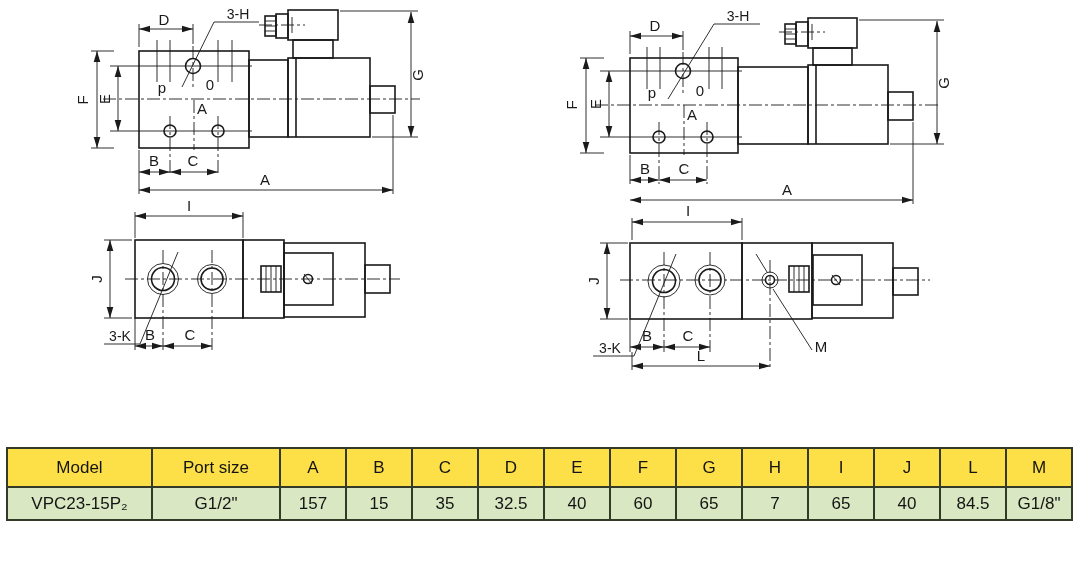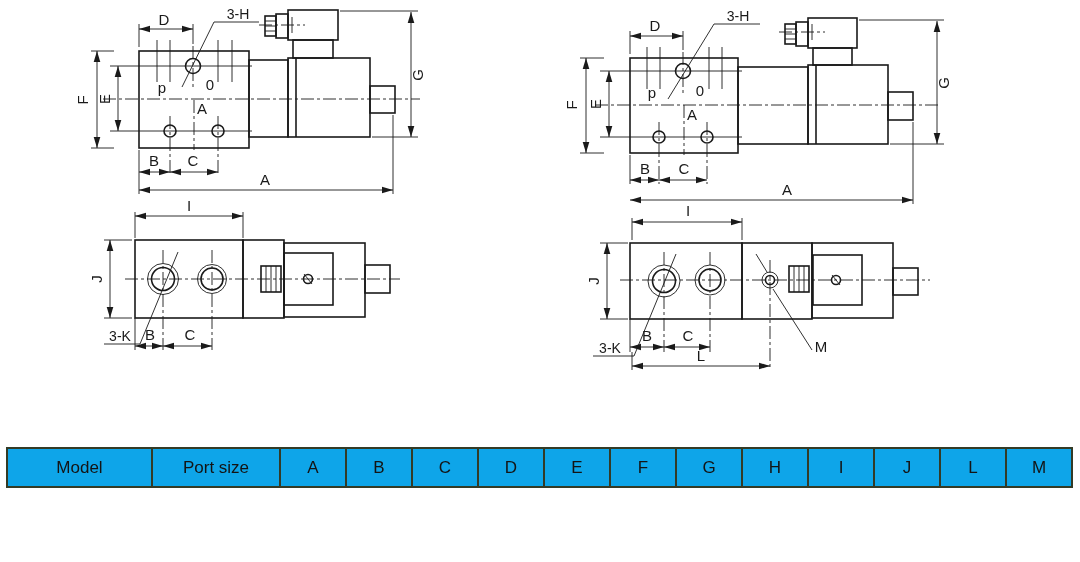--- a/index.html
+++ b/index.html
@@ -9,21 +9,21 @@
   .o{stroke:#1a1a1a;stroke-width:1.6;fill:none;}
   .t{stroke:#1a1a1a;stroke-width:0.9;fill:none;}
   .cl{stroke:#1a1a1a;stroke-width:0.9;fill:none;stroke-dasharray:13 3 3 3;}
   .dim{stroke:#1a1a1a;stroke-width:0.9;fill:none;}
   .lb{font-family:"Liberation Sans",sans-serif;font-size:15px;fill:#1a1a1a;text-anchor:middle;}
   .lb2{font-size:14px;}
   .tbl-wrap{position:absolute;left:6px;top:447px;}
   table{border-collapse:collapse;table-layout:fixed;}
   th,td{border:2px solid #333b26;text-align:center;vertical-align:middle;
         font-size:17px;color:#141414;padding:0;overflow:hidden;white-space:nowrap;}
-  thead th{background:#0ea5e9;height:37px;font-weight:normal;}
+  thead th{background:#fde047;height:37px;font-weight:normal;}
   tbody tr.r1 td{background:#ffffff;height:31px;}
   tbody tr.r2 td{background:#d9e8c2;height:31px;}
 </style>
 </head>
 <body>
 
 <div class="stage">
 
 <svg width="1080" height="440" viewBox="0 0 1080 440">
   <defs>
@@ -338,17 +338,33 @@
         <th>F</th>
         <th>G</th>
         <th>H</th>
         <th>I</th>
         <th>J</th>
         <th>L</th>
         <th>M</th>
       </tr>
     </thead>
     <tbody>
+      <tr class="r2">
+        <td>VPC23-15P₂</td>
+        <td>G1/2"</td>
+        <td>157</td>
+        <td>15</td>
+        <td>35</td>
+        <td>32.5</td>
+        <td>40</td>
+        <td>60</td>
+        <td>65</td>
+        <td>7</td>
+        <td>65</td>
+        <td>40</td>
+        <td>84.5</td>
+        <td>G1/8"</td>
+      </tr>
     </tbody>
   </table>
 </div>
 
 </div>
 
 </body></html>

